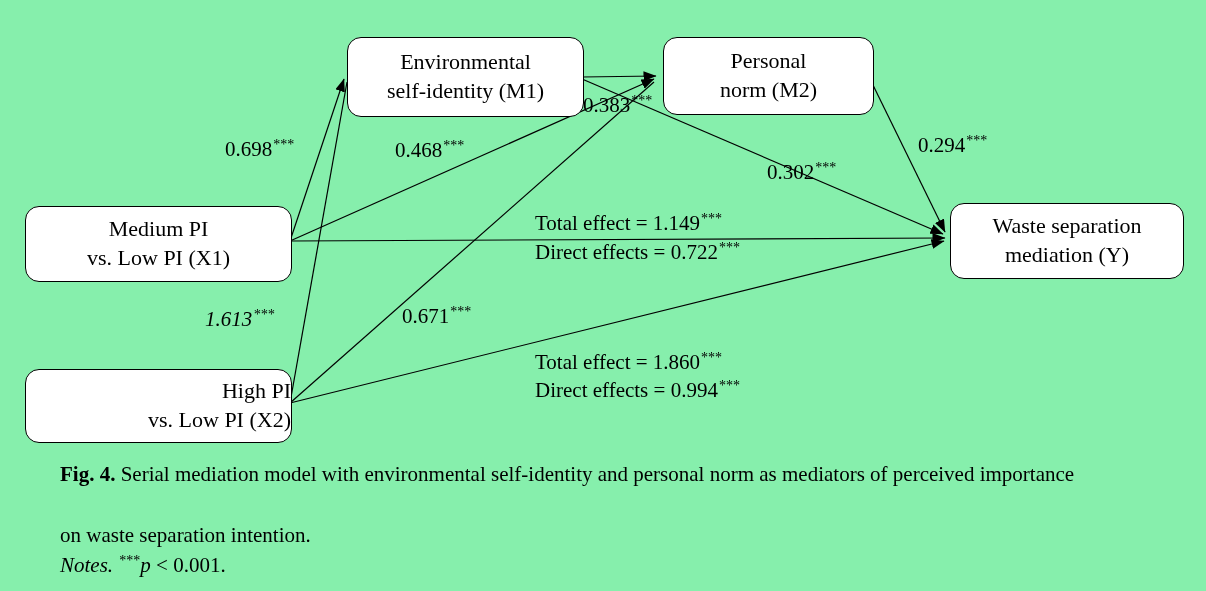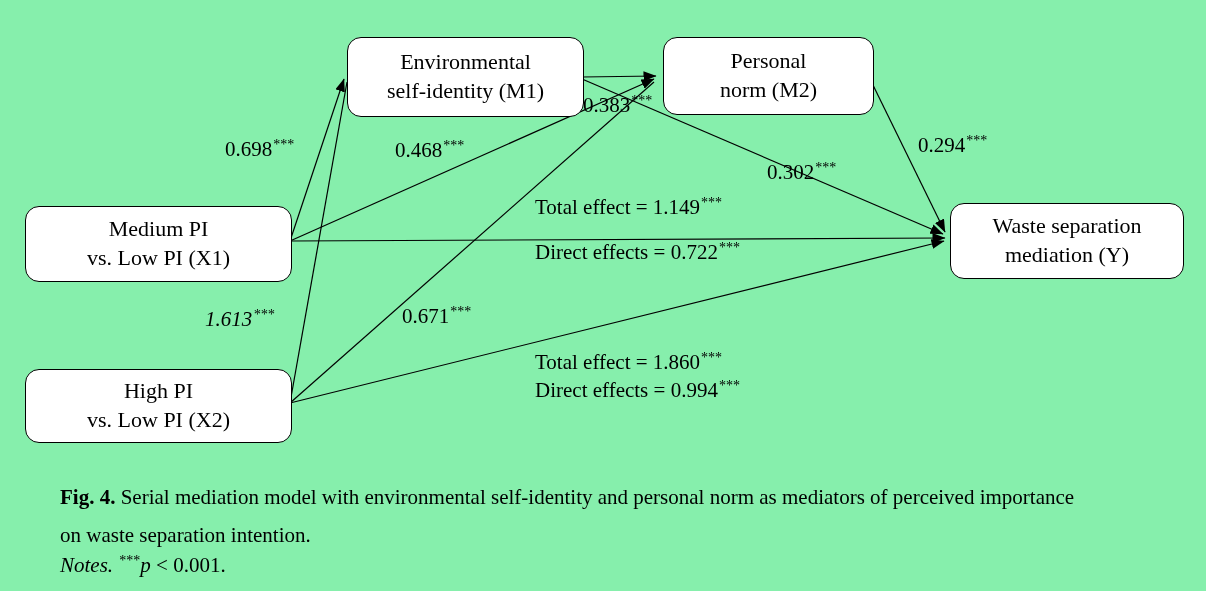--- a/index.html
+++ b/index.html
@@ -57,21 +57,21 @@
   <div class="node" style="left:663px; top:37px; width:209px; height:76px;">
     <div>Personal</div>
     <div>norm (M2)</div>
   </div>
 
   <div class="node" style="left:25px; top:206px; width:265px; height:74px;">
     <div>Medium PI</div>
     <div>vs. Low PI (X1)</div>
   </div>
 
-  <div class="node" style="left:25px; top:369px; width:265px; height:72px;">
+  <div class="node" style="left:25px; top:369px; width:265px; height:72px;align-items:flex-end;">
     <div>High PI</div>
     <div>vs. Low PI (X2)</div>
   </div>
 
   <div class="node" style="left:950px; top:203px; width:232px; height:74px;">
     <div>Waste separation</div>
     <div>mediation (Y)</div>
   </div>
 
   <div class="plabel" style="left:225px; top:137px;">
@@ -95,35 +95,35 @@
   </div>
 
   <div class="plabel" style="left:205px; top:307px;font-style:italic;">
     <span>1.613</span><span class="stars">***</span>
   </div>
 
   <div class="plabel" style="left:402px; top:304px;">
     <span>0.671</span><span class="stars">***</span>
   </div>
 
-  <div class="plabel" style="left:535px; top:195px;">
+  <div class="plabel" style="left:535px; top:211px;">
     <span>Total effect = 1.149</span><span class="stars">***</span>
   </div>
   <div class="plabel" style="left:535px; top:240px;">
     <span>Direct effects = 0.722</span><span class="stars">***</span>
   </div>
 
   <div class="plabel" style="left:535px; top:350px;">
     <span>Total effect = 1.860</span><span class="stars">***</span>
   </div>
   <div class="plabel" style="left:535px; top:378px;">
     <span>Direct effects = 0.994</span><span class="stars">***</span>
   </div>
 
-  <div class="caption-line" style="left:60px; top:485px;">
+  <div class="caption-line" style="left:60px; top:462px;">
     <span class="bold">Fig. 4.</span><span> Serial mediation model with environmental self-identity and personal norm as mediators of perceived importance</span>
   </div>
   <div class="caption-line" style="left:60px; top:523px;">
     <span>on waste separation intention.</span>
   </div>
   <div class="caption-line" style="left:60px; top:553px;">
     <span class="ital">Notes.</span>
     <span class="stars">***</span><span class="ital">p</span><span> &lt; 0.001.</span>
   </div>
 

